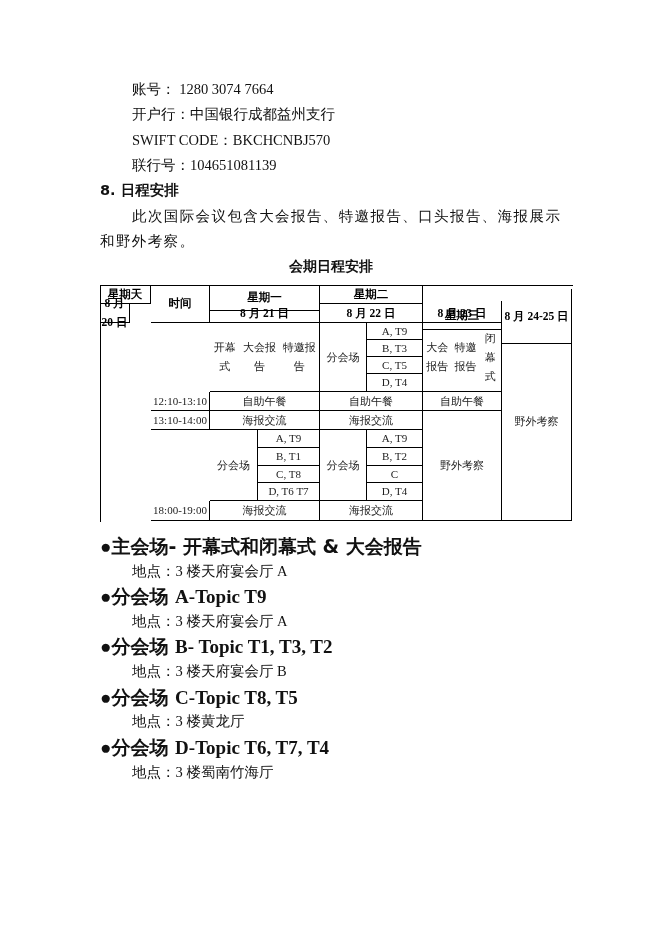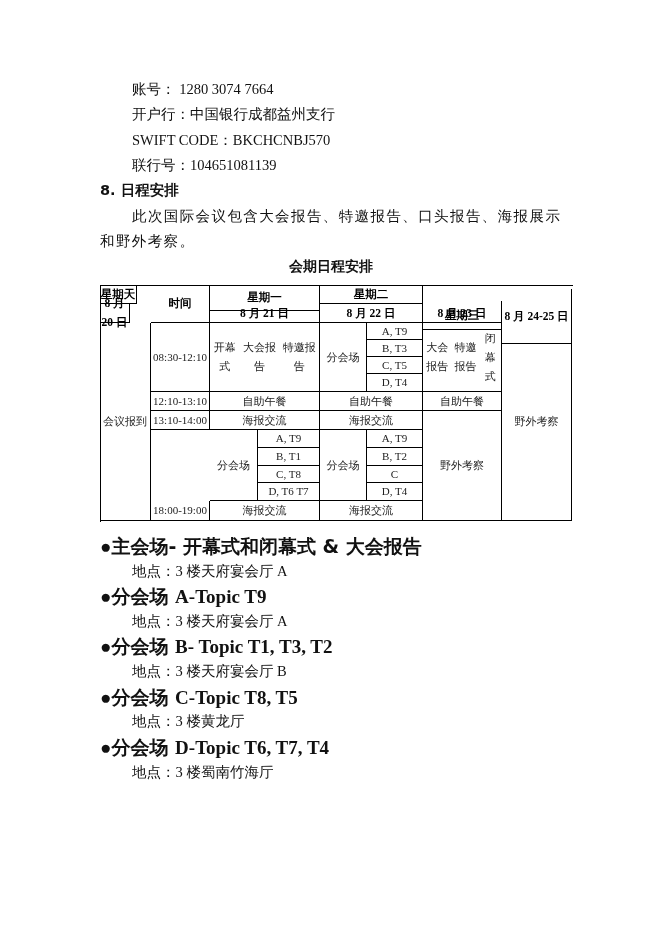--- a/index.html
+++ b/index.html
@@ -36,35 +36,33 @@
 <div class="line indent" style="top:155px">联行号：104651081139</div>
 
 <div class="line heading" style="top:180px">8. 日程安排</div>
 <div class="line para-first" style="top:206px">此次国际会议包含大会报告、特邀报告、口头报告、海报展示</div>
 <div class="line para-cont" style="top:231px">和野外考察。</div>
 
 <div class="caption">会期日程安排</div>
 
 <div class="grid">
 
-  <div class="c hb" style="left:0;top:0;width:37px;height:19px">星期天</div>
+  <div class="c hb" style="left:0;top:0;width:51px;height:19px">星期天</div>
   <div class="c hb" style="left:51px;top:0;width:59px;height:38px">时间</div>
   <div class="c hb" style="left:110px;top:0;width:110px;height:26px">星期一</div>
   <div class="c hb" style="left:220px;top:0;width:103px;height:19px">星期二</div>
   <div class="c hb" style="left:323px;top:16px;width:79px;height:29px">星期三</div>
   <div class="c hb" style="left:402px;top:4px;width:70px;height:55px">8 月 24-25 日</div>
 
   <div class="c hb" style="left:0;top:19px;width:30px;height:19px">8 月 20 日</div>
   <div class="c hb" style="left:110px;top:19px;width:110px;height:19px">8 月 21 日</div>
   <div class="c hb" style="left:220px;top:19px;width:103px;height:19px">8 月 22 日</div>
   <div class="c hb" style="left:323px;top:19px;width:79px;height:19px">8 月 23 日</div>
 
-  <div class="c" style="left:0;top:38px;width:51px;height:198px">会议报到</div>
 
-  <div class="c" style="left:51px;top:38px;width:59px;height:69px">08:30-12:10</div>
   <div class="c stack" style="left:110px;top:38px;width:110px;height:69px">
     <span>开幕式</span>
     <span>大会报告</span>
     <span>特邀报告</span>
   </div>
   <div class="c" style="left:220px;top:38px;width:47px;height:69px">分会场</div>
   <div class="c" style="left:267px;top:38px;width:56px;height:17px">A, T9</div>
   <div class="c" style="left:267px;top:55px;width:56px;height:17px">B, T3</div>
   <div class="c" style="left:267px;top:72px;width:56px;height:17px">C, T5</div>
   <div class="c" style="left:267px;top:89px;width:56px;height:18px">D, T4</div>

